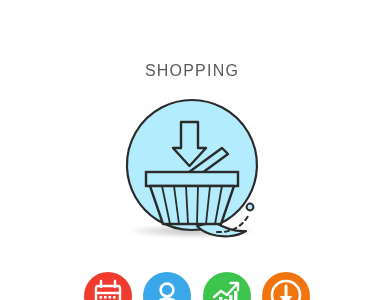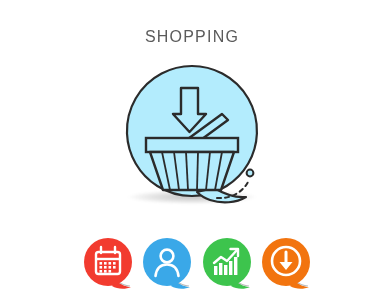--- a/index.html
+++ b/index.html
@@ -12,20 +12,21 @@
     background: #ffffff;
     font-family: "Liberation Sans", sans-serif;
     overflow: hidden;
     position: relative;
   }
 
   #stage {
     position: relative;
     width: 384px;
     height: 220px;
+    margin-top: 34px;
   }
 
   
   .page-title {
     position: absolute;
     top: 28px;
     left: 0;
     width: 384px;
     text-align: center;
     font-size: 16px;

